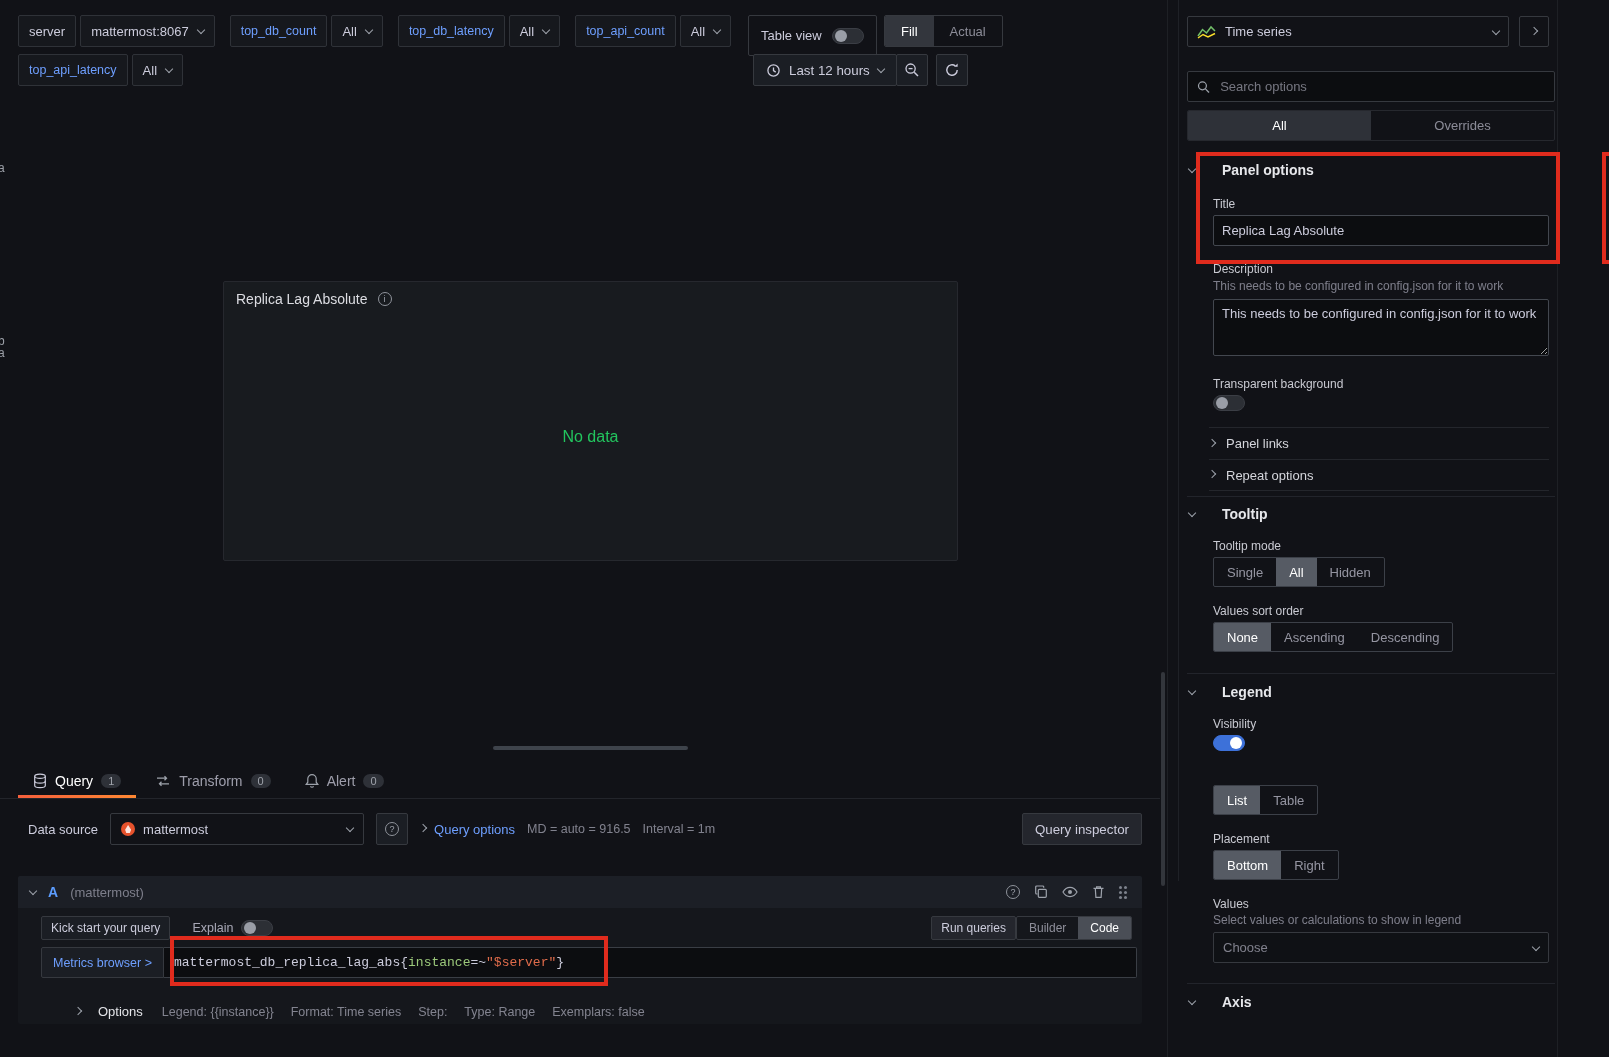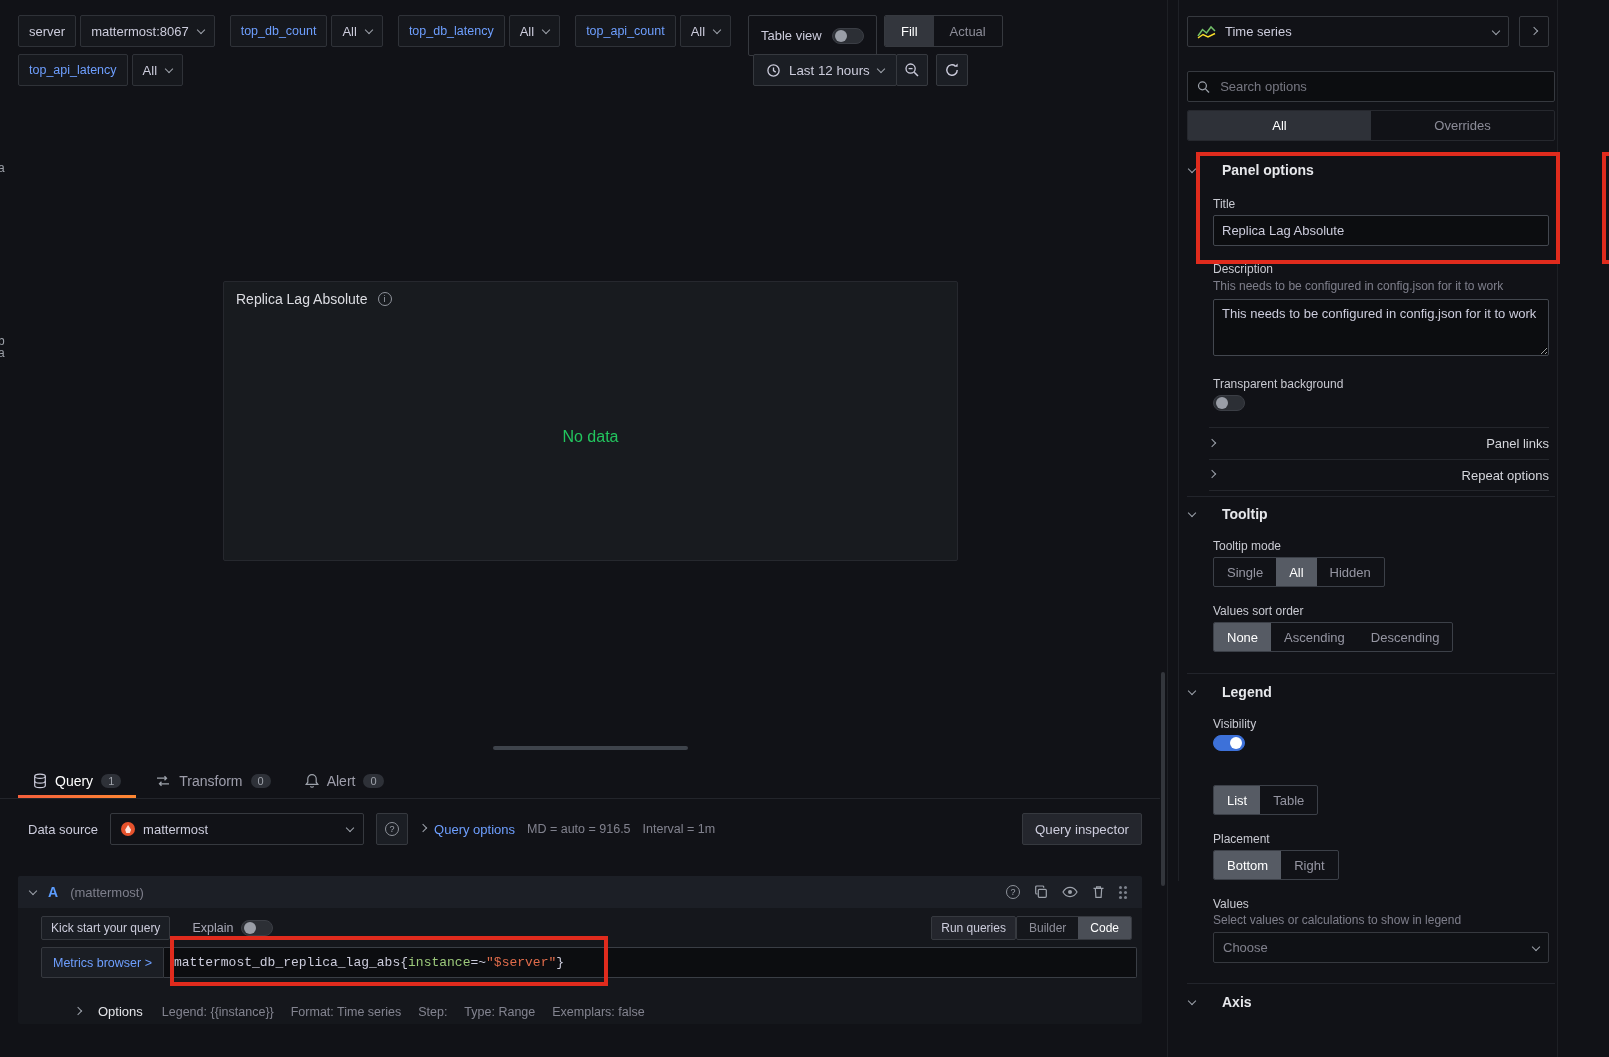--- a/index.html
+++ b/index.html
@@ -97,21 +97,21 @@
   .sb-search input{ background:transparent; border:none; outline:none; color:#ccccdc; font:inherit; width:100%; }
   .sb-search input::placeholder{ color:rgba(204,204,220,.55); }
   .sb-tabs{ left:8px; top:110px; width:368px; height:31px; display:flex; border:1px solid #26282e; border-radius:2px; overflow:hidden; }
   .sb-tabs .t{ flex:1; display:grid; place-items:center; color:rgba(204,204,220,.65); cursor:pointer; }
   .sb-tabs .t.active{ background:#2e3138; color:#fff; }
   .sec-h{ display:flex; align-items:center; gap:27px; color:#e6e7eb; font-weight:700; font-size:14px; cursor:pointer; }
   .lbl{ font-size:12px; color:#c9cad2; }
   .help{ font-size:12px; color:rgba(204,204,220,.58); line-height:1.3; }
   .sb-input{ height:31px; width:336px; }
   .sb-ta{ width:336px; height:57px; padding:6px 8px; resize:vertical; line-height:1.4; font:inherit; }
-  .collapse-row{ left:30px; width:340px; height:32px; display:flex; align-items:center; gap:11px; border-top:1px solid #24262c; color:#d5d6dc; cursor:pointer;justify-content:space-between; }
+  .collapse-row{ left:30px; width:340px; height:32px; display:flex; align-items:center; gap:11px; border-top:1px solid #24262c; color:#d5d6dc; cursor:pointer; }
   .collapse-row.last{ border-bottom:1px solid #24262c; }
   .radio{ display:inline-flex; height:30px; border:1px solid #3c4048; border-radius:2px; overflow:hidden; }
   .radio .r{ display:flex; align-items:center; padding:0 13px; color:rgba(204,204,220,.7); cursor:pointer; }
   .radio .r.active{ background:#565b64; color:#fff; }
   .divider{ left:8px; width:368px; height:1px; background:#22242b; }
   .sel{ width:336px; height:31px; display:flex; align-items:center; padding:0 9px; background:#0f1115; border:1px solid #36393f; border-radius:2px; color:rgba(204,204,220,.6); cursor:pointer; }
   .sel .chv{ margin-left:auto; }
 
   
   .vline{ position:absolute; top:0; height:1057px; width:1px; background:#1e2025; }

